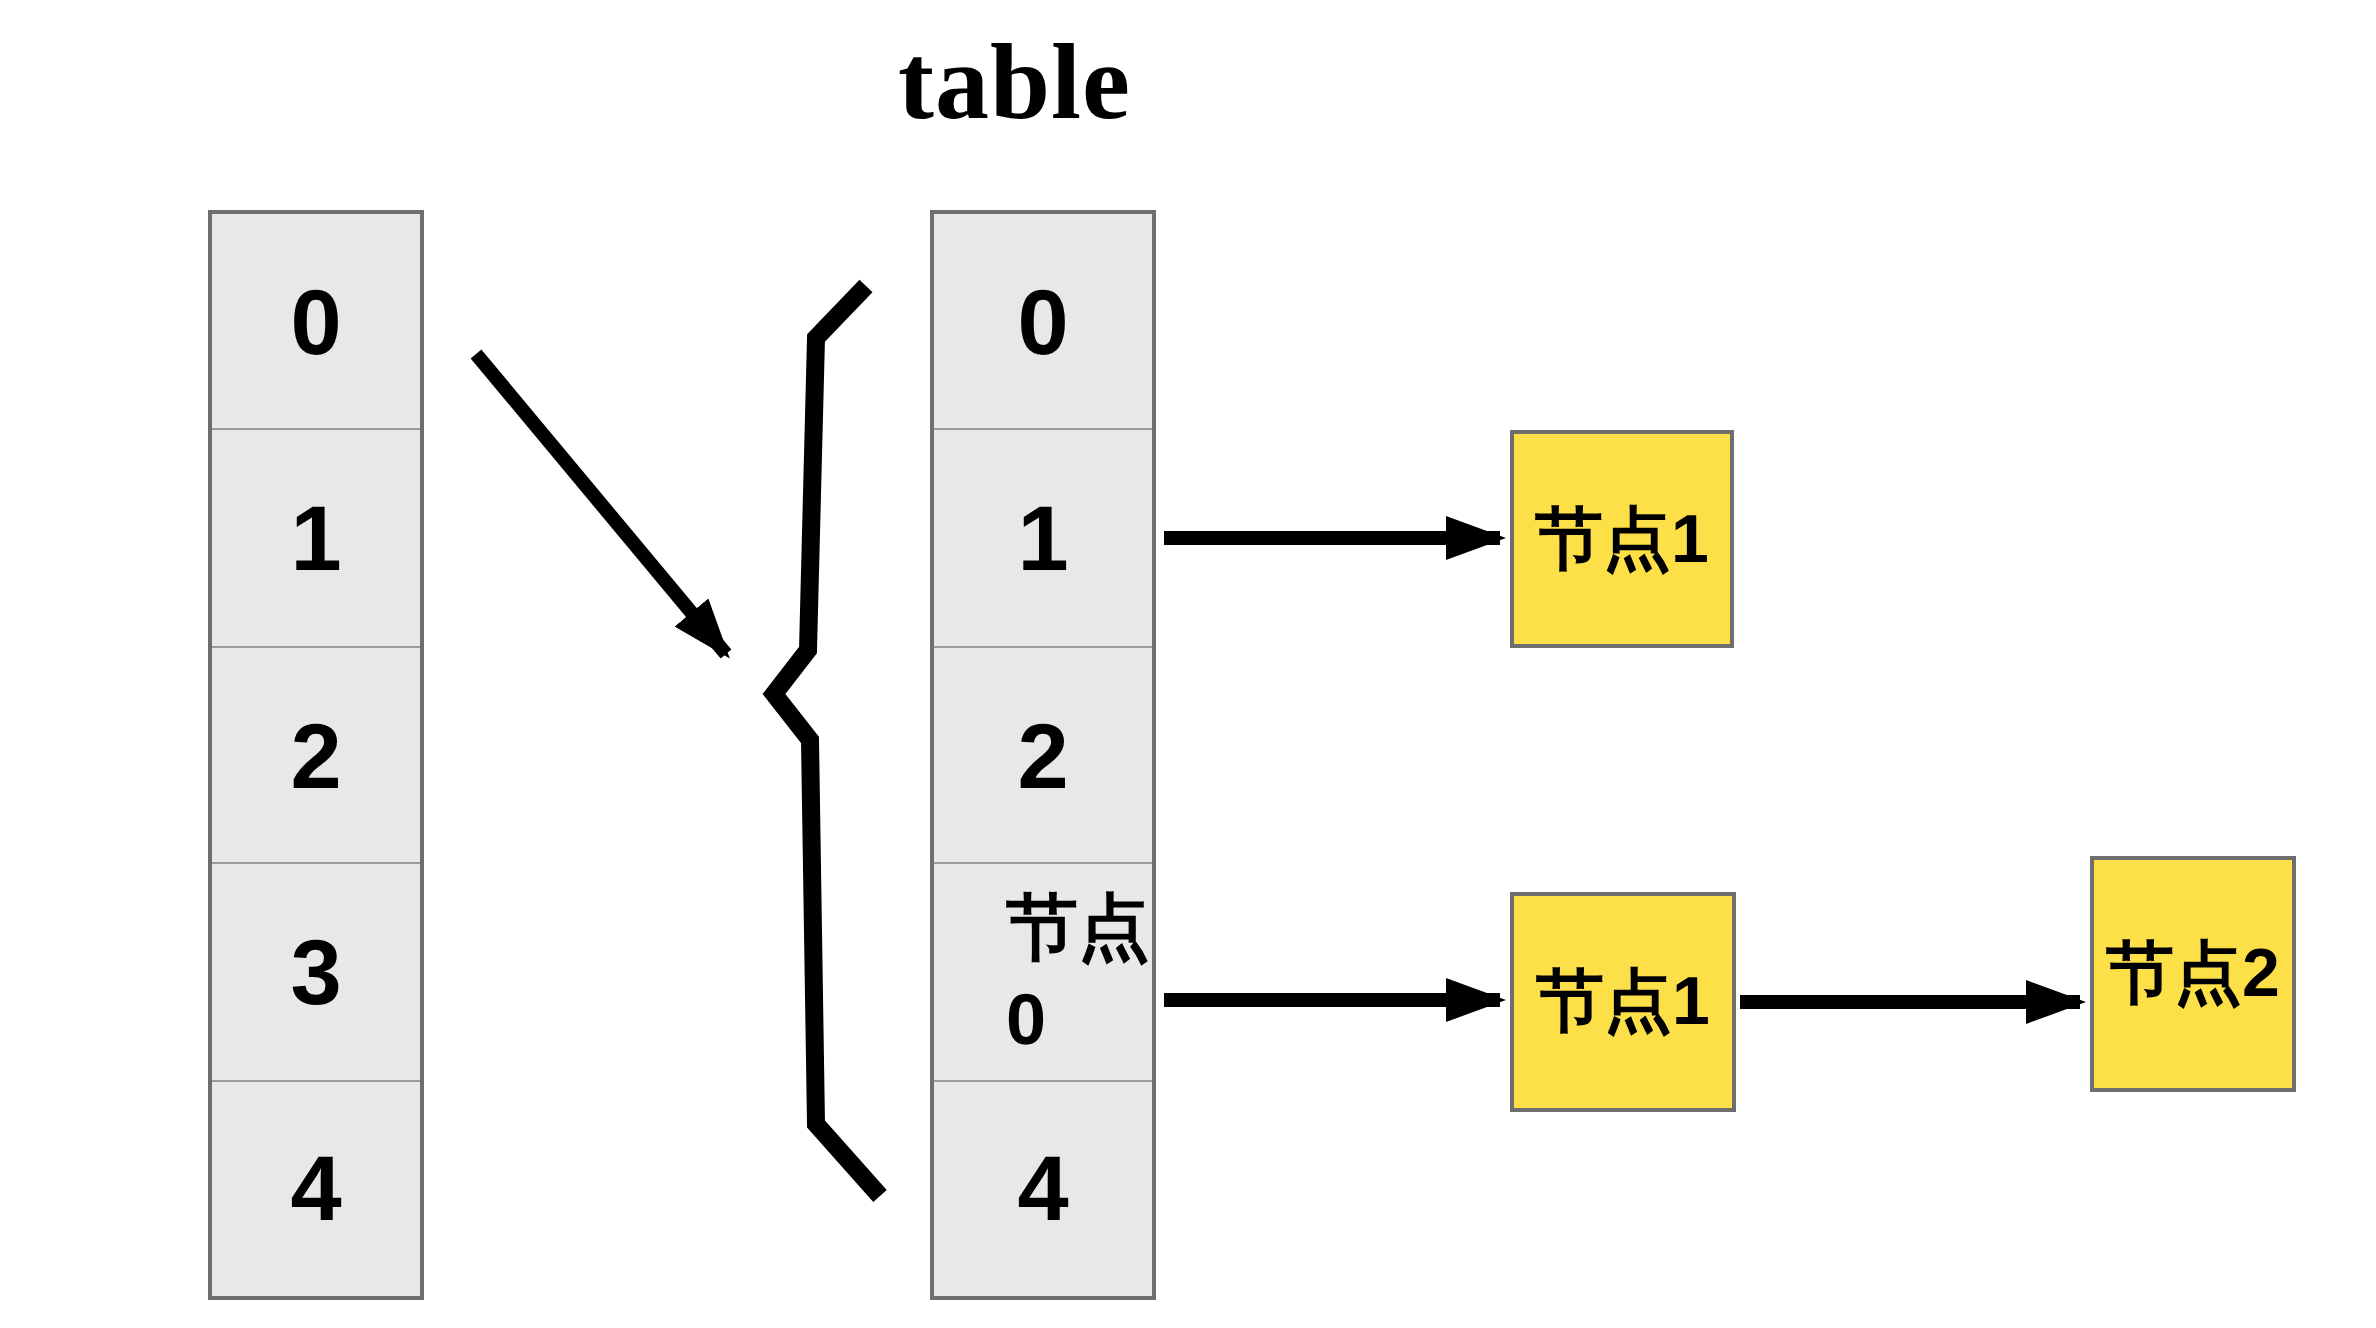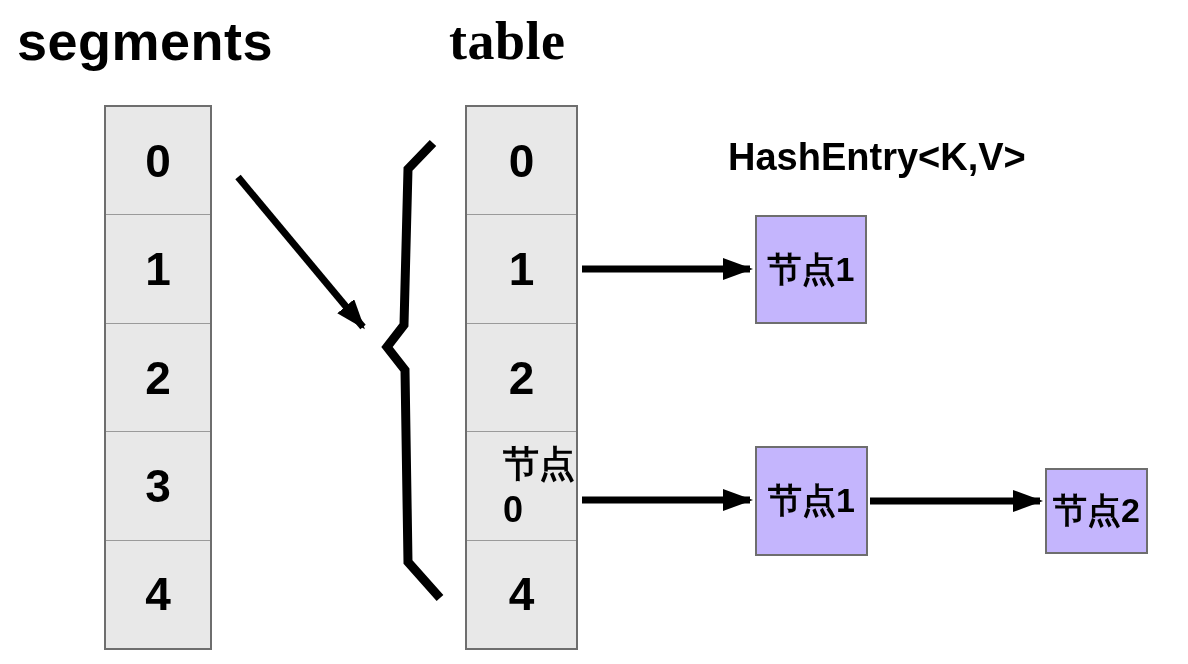--- a/index.html
+++ b/index.html
@@ -56,32 +56,32 @@
     border-bottom: 1px solid #9a9a9a;
     background: #e8e8e8;
   }
   .cell:last-child { border-bottom: none; }
   .cell.cjk { font-size: 36px; letter-spacing: 0; padding-left: 36px; }
   .node {
     position: absolute;
     display: flex;
     align-items: center;
     justify-content: center;
-    background: #c4b5fd;
+    background: #fde047;
     border: 2px solid #6e6e6e;
     box-sizing: border-box;
     font-size: 34px;
     font-weight: bold;
     color: #000000;
     white-space: nowrap;
     text-align: center;
   }
   .node-1a { left: 755px; top: 215px; width: 112px; height: 109px; }
   .node-1b { left: 755px; top: 446px; width: 113px; height: 110px; }
-  .node-2  { left: 1045px; top: 468px; width: 103px; height: 86px; }
+  .node-2  { left: 1045px; top: 428px; width: 103px; height: 118px; }
   .overlay {
     position: absolute;
     left: 0;
     top: 0;
     width: 1188px;
     height: 664px;
     pointer-events: none;
   }
 </style>
 </head>
@@ -100,25 +100,23 @@
 
     <path d="M433,143 L408,169 L404,325 L387,347 L405,370 L408,562 L440,598" fill="none" stroke="#000000" stroke-width="9" stroke-linejoin="miter" stroke-linecap="butt"></path>
 
     <line x1="582" y1="269" x2="750" y2="269" stroke="#000000" stroke-width="7" marker-end="url(#ah)"></line>
 
     <line x1="582" y1="500" x2="750" y2="500" stroke="#000000" stroke-width="7" marker-end="url(#ah)"></line>
 
     <line x1="870" y1="501" x2="1040" y2="501" stroke="#000000" stroke-width="7" marker-end="url(#ah)"></line>
   </svg>
 
-  <div class="title title-segments">segments</div>
 
   <div class="title title-table">table</div>
 
-  <div class="hash-label">HashEntry&lt;K,V&gt;</div>
 
   <div class="array array-segments">
     <div class="cell">0</div>
     <div class="cell">1</div>
     <div class="cell">2</div>
     <div class="cell">3</div>
     <div class="cell">4</div>
   </div>
 
   <div class="array array-table">

